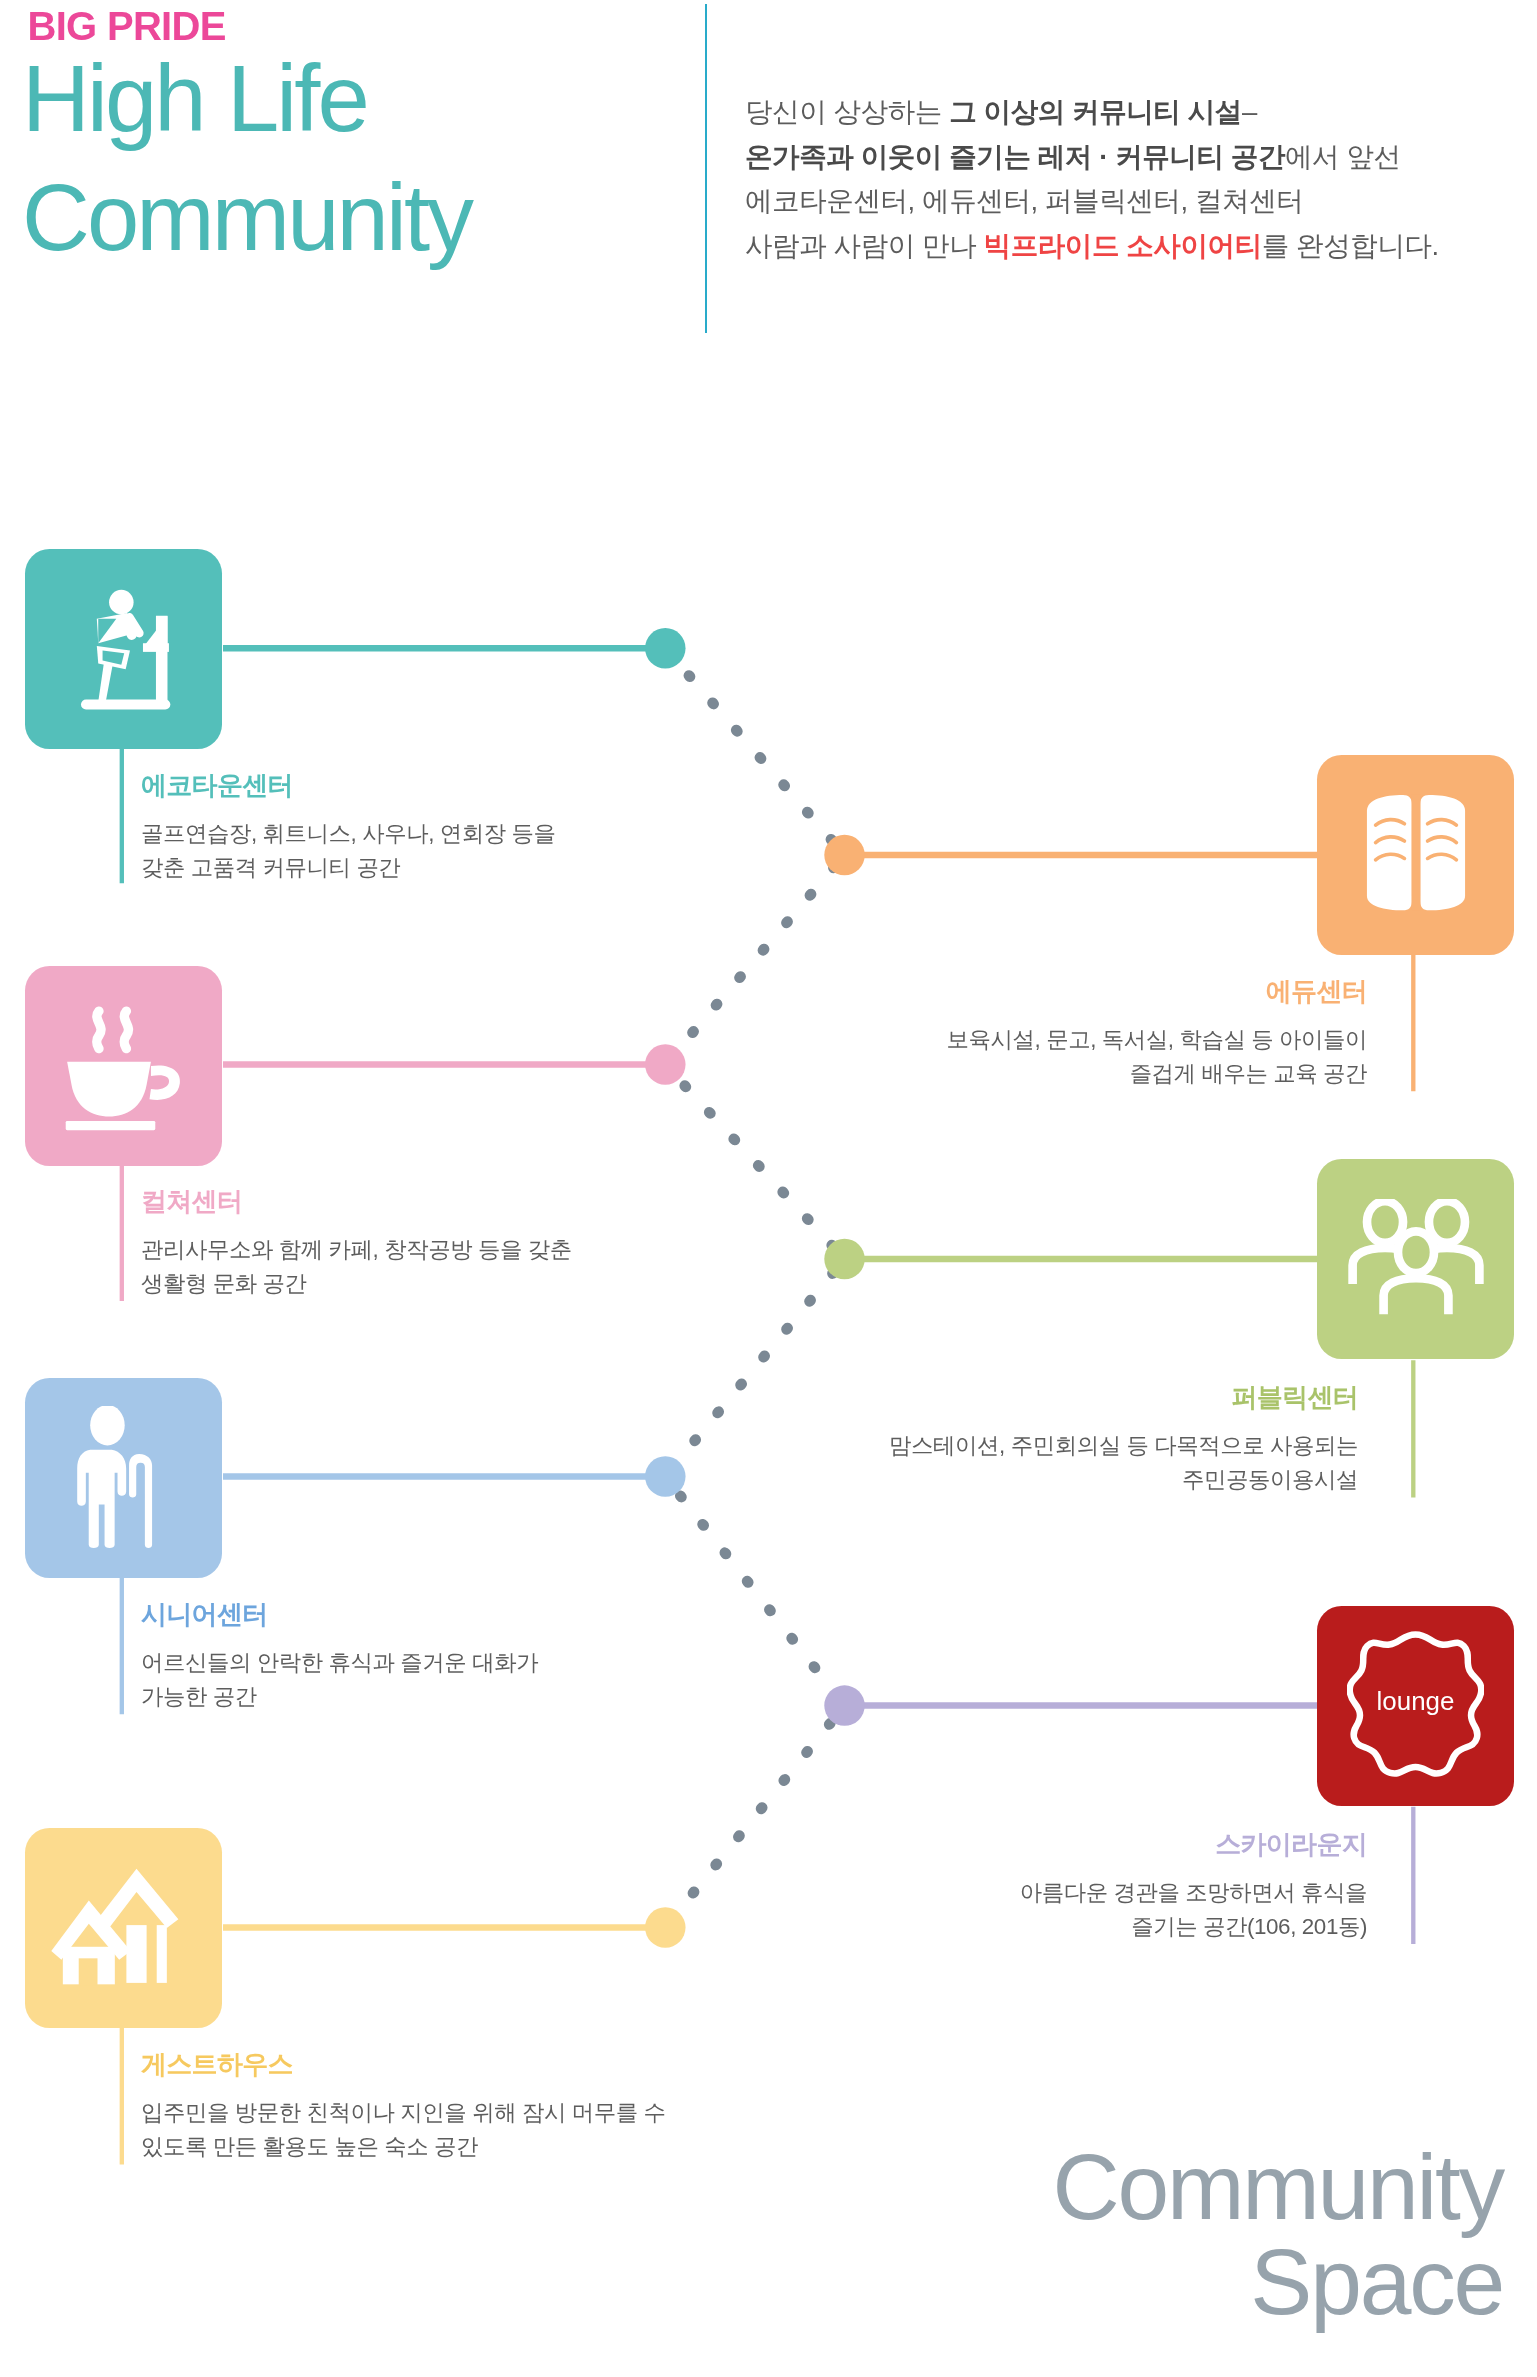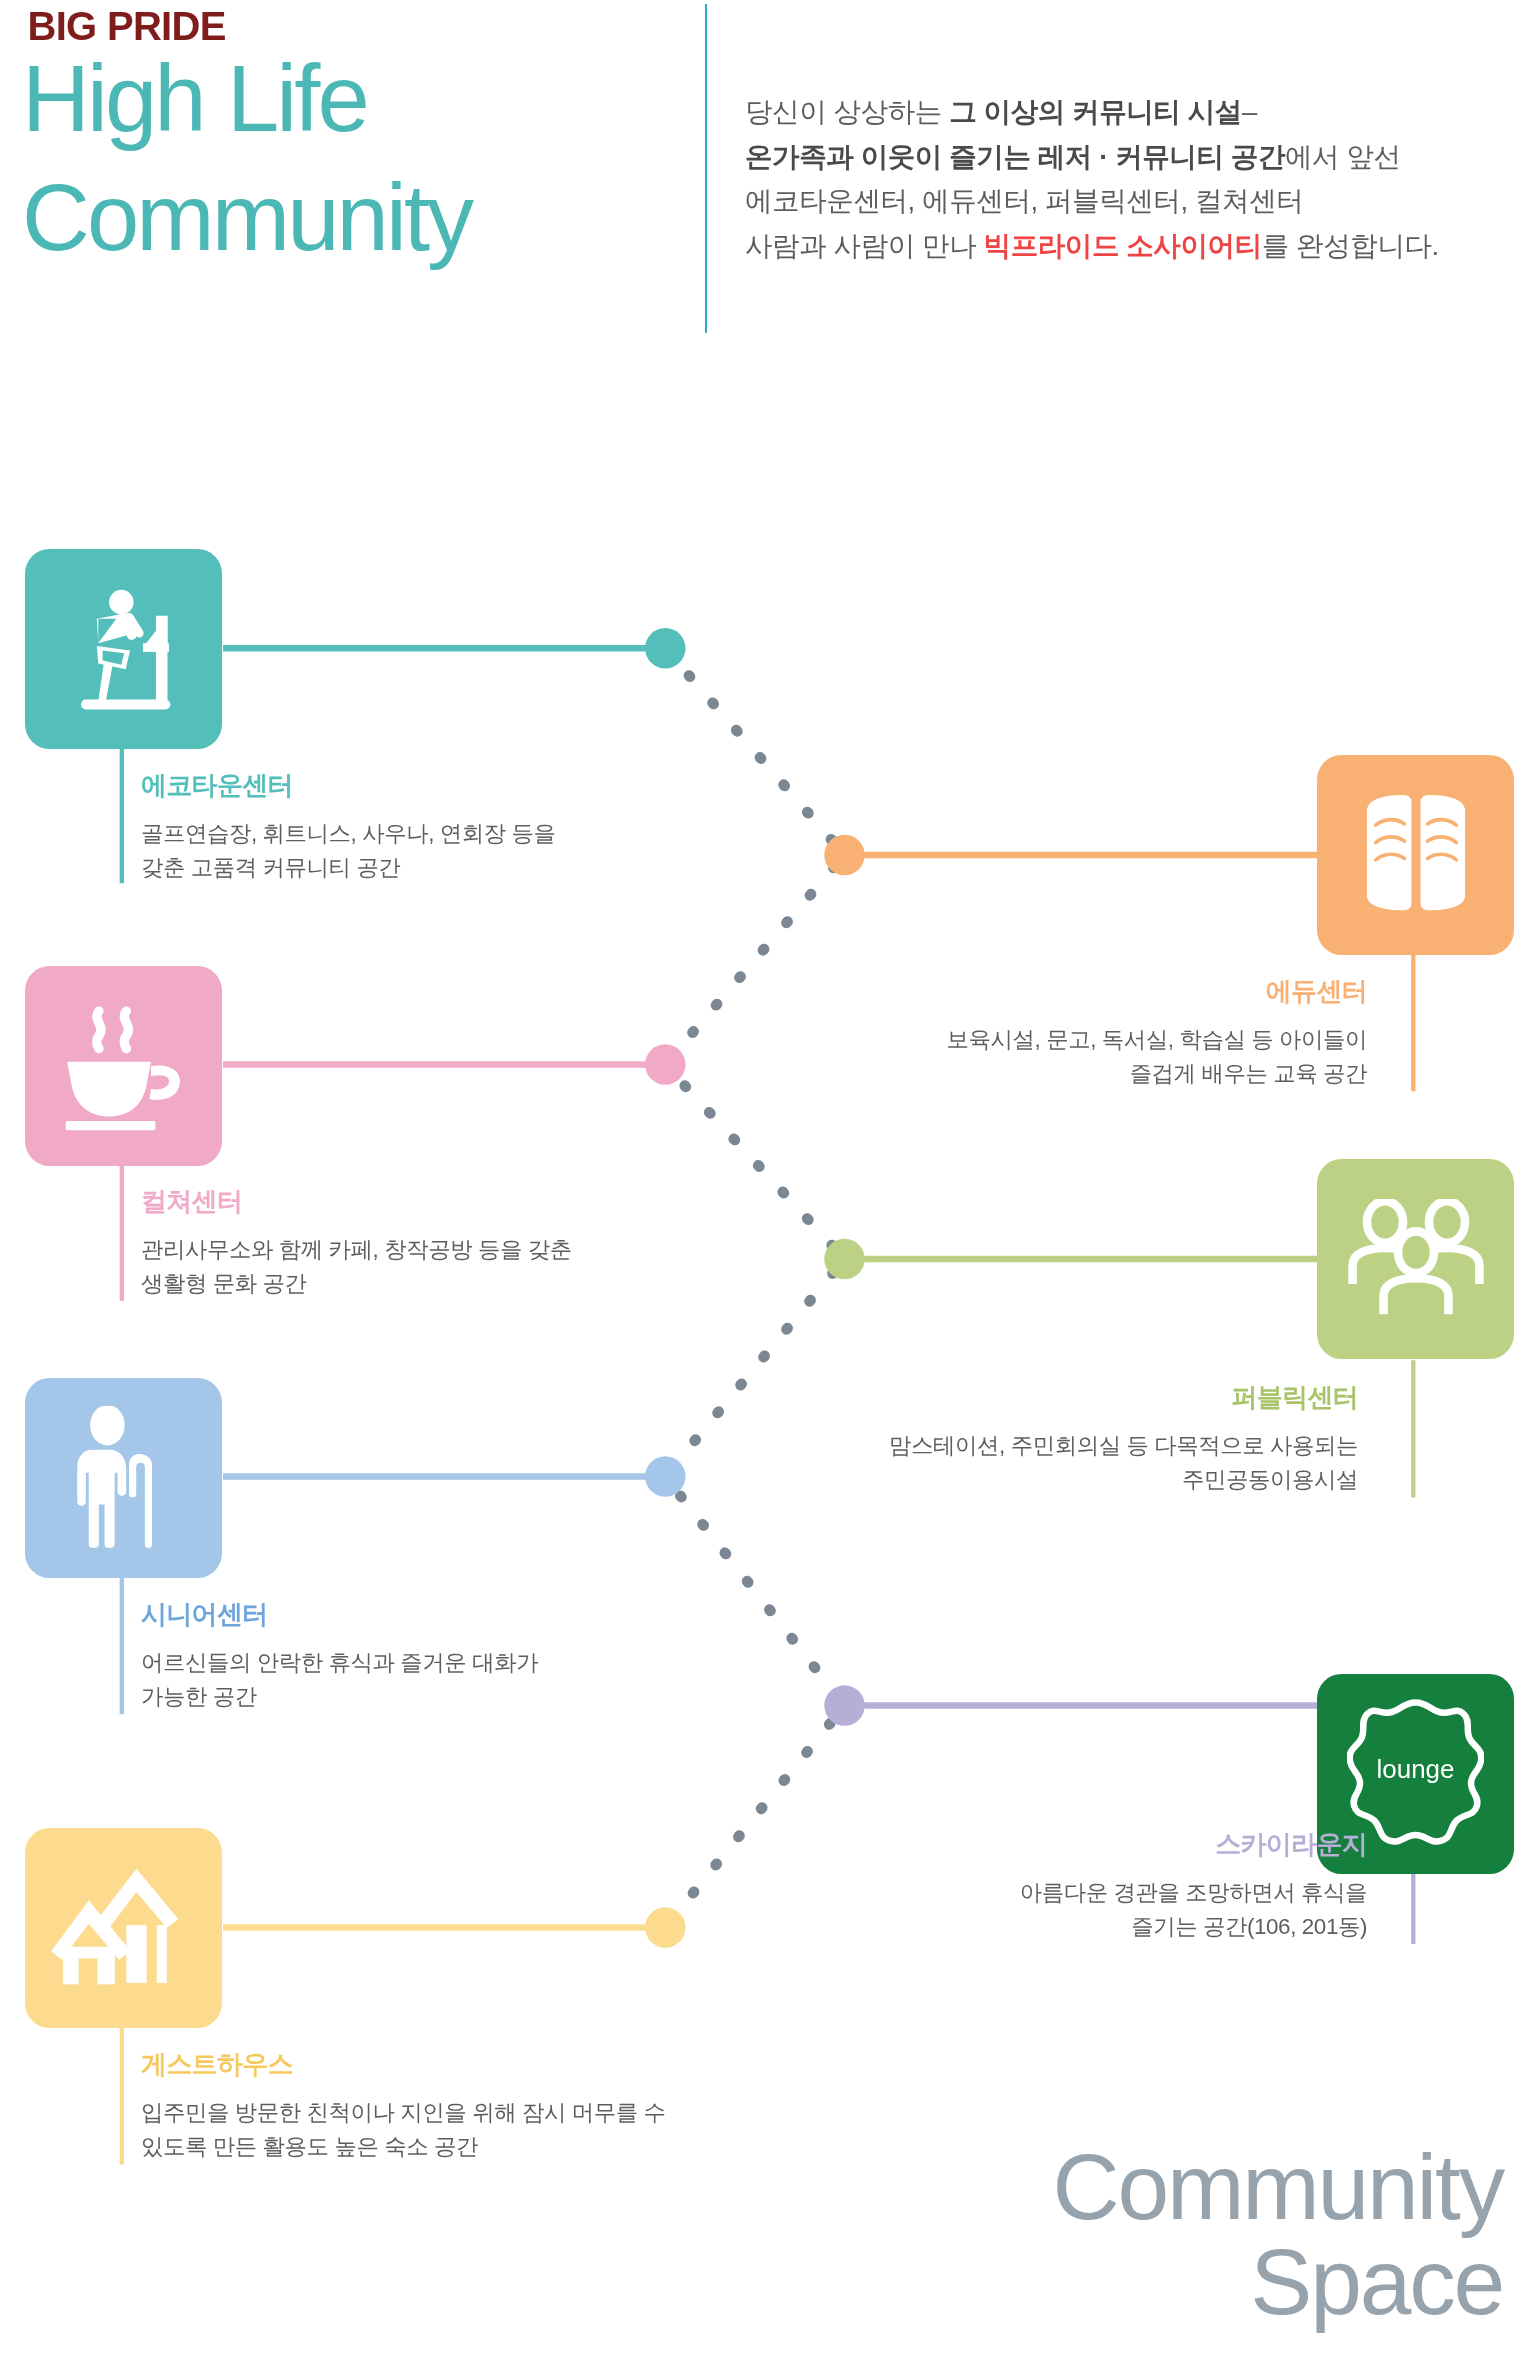--- a/index.html
+++ b/index.html
@@ -17,21 +17,21 @@
     background: #ffffff;
     overflow: hidden;
   }
 
   
   #header { position:absolute; left:0; top:0; width:1538px; height:347px; }
 
   .kicker {
     position:absolute; left:27.5px; top:5.8px;
     font-size:40px; font-weight:700; letter-spacing:-0.7px;
-    color:#7f1d1d; line-height:1.0;
+    color:#ec4899; line-height:1.0;
   }
   .brand-big {
     position:absolute; left:22px; top:54px;
     font-size:94px; font-weight:400; letter-spacing:-2.9px;
     color:#4cb8b5; line-height:0.95;
     white-space:pre-line;
   }
   .brand-line2 {
     position:absolute; left:22px; top:173px;
     font-size:94px; font-weight:400; letter-spacing:-2.9px;
@@ -232,21 +232,21 @@
         <path d="M96 66 C86 66 82 74 82 82 L82 122 C82 128 92 128 92 122 L92 84 C92 80 94 78 98 78 C102 78 104 80 104 84 L104 192 C104 198 114 198 114 192 L114 82 C114 74 108 66 96 66 Z"></path>
       </g>
     </svg>
   </div>
   <div class="card-text" style="left:141px; top:1599px; width:549px;">
     <div class="title" style="color:#6da5dd;">시니어센터</div>
     <div class="desc">어르신들의 안락한 휴식과 즐거운 대화가
 가능한 공간</div>
   </div>
 
-  <div class="tile" style="left:1317px; top:1674px; background:#15803d;">
+  <div class="tile" style="left:1317px; top:1606px; background:#b91c1c;">
     <svg width="137" height="159" viewBox="0 0 190 220">
       <g fill="none" stroke="#ffffff" stroke-width="9">
         <path d="M95 10
                  C112 10 117 22 131 24 C145 26 152 16 162 26
                  C172 36 164 48 170 60 C176 72 188 74 186 90
                  C184 106 172 108 172 122 C172 136 184 140 180 154
                  C176 168 162 164 152 174 C142 184 146 198 130 202
                  C114 206 110 194 95 194 C80 194 76 206 60 202
                  C44 198 48 184 38 174 C28 164 14 168 10 154
                  C6 140 18 136 18 122 C18 108 6 106 4 90

